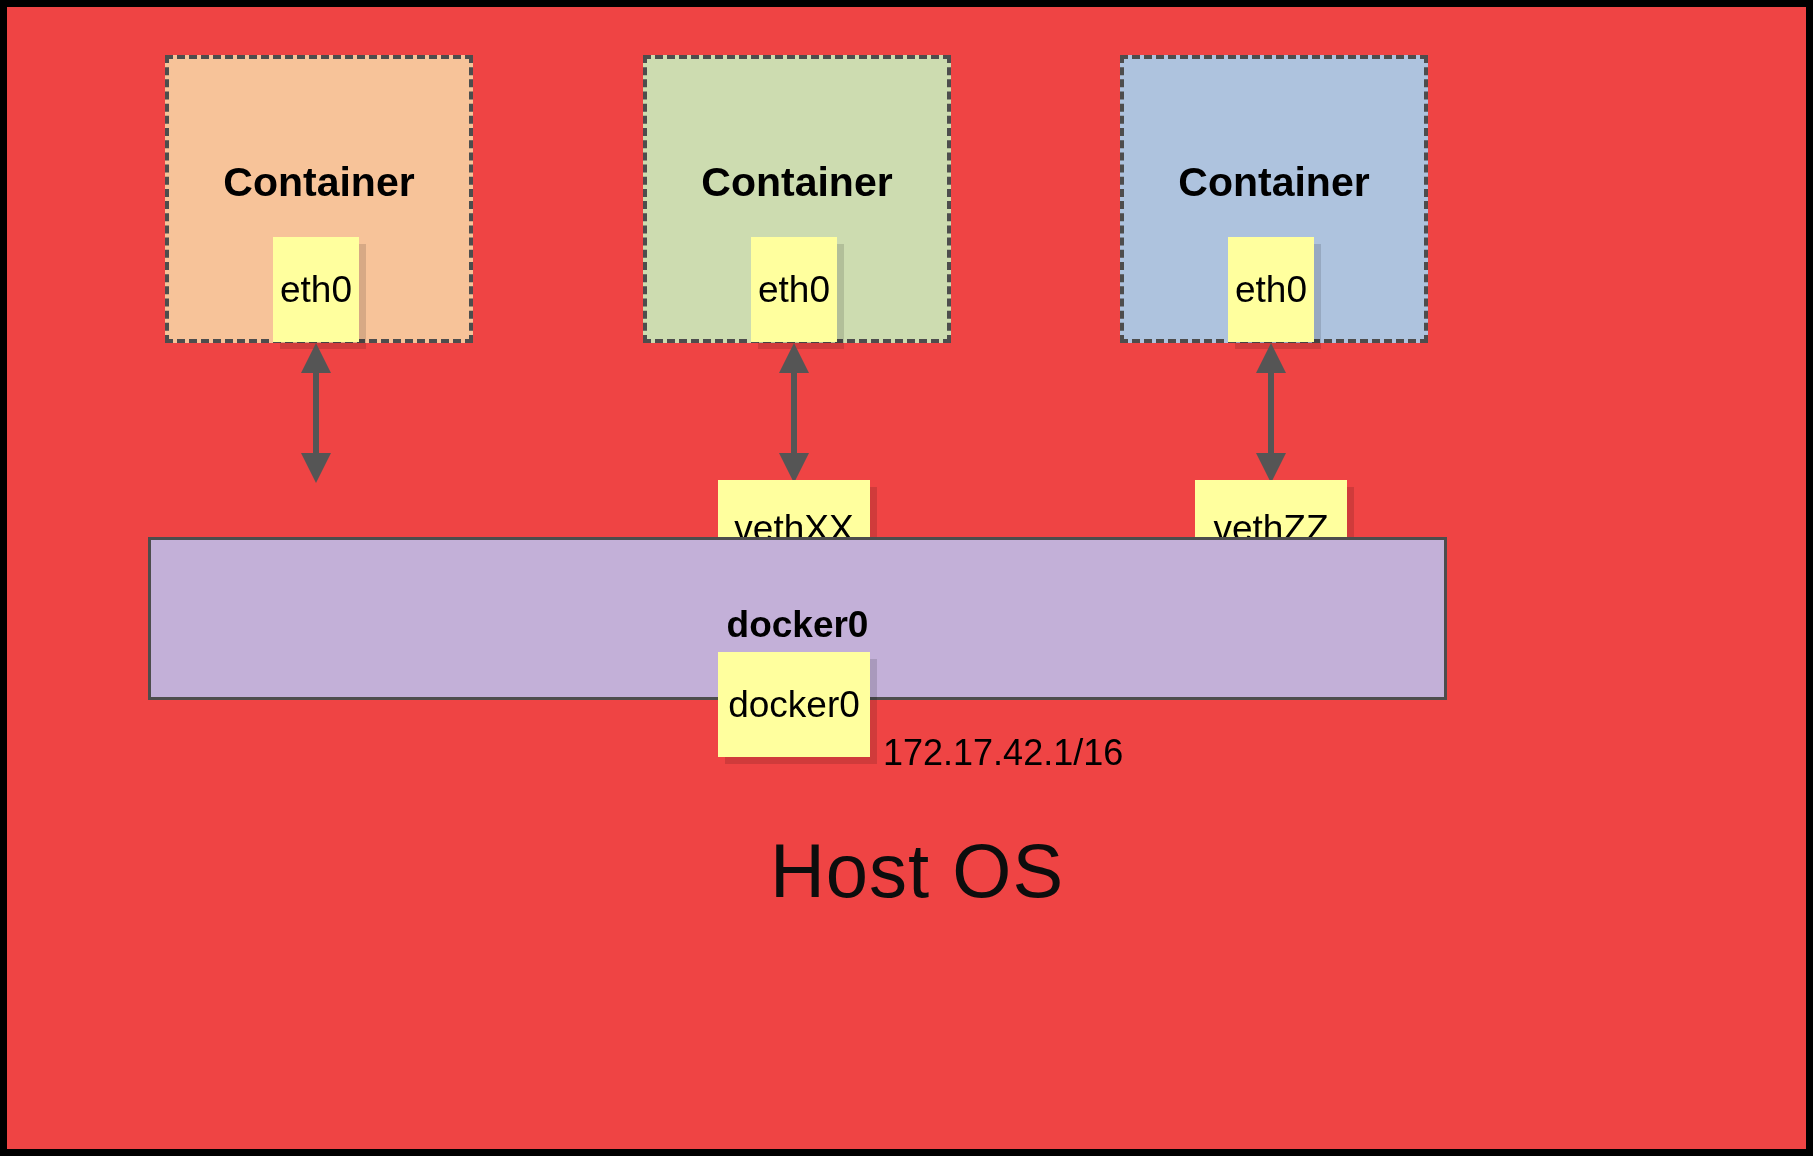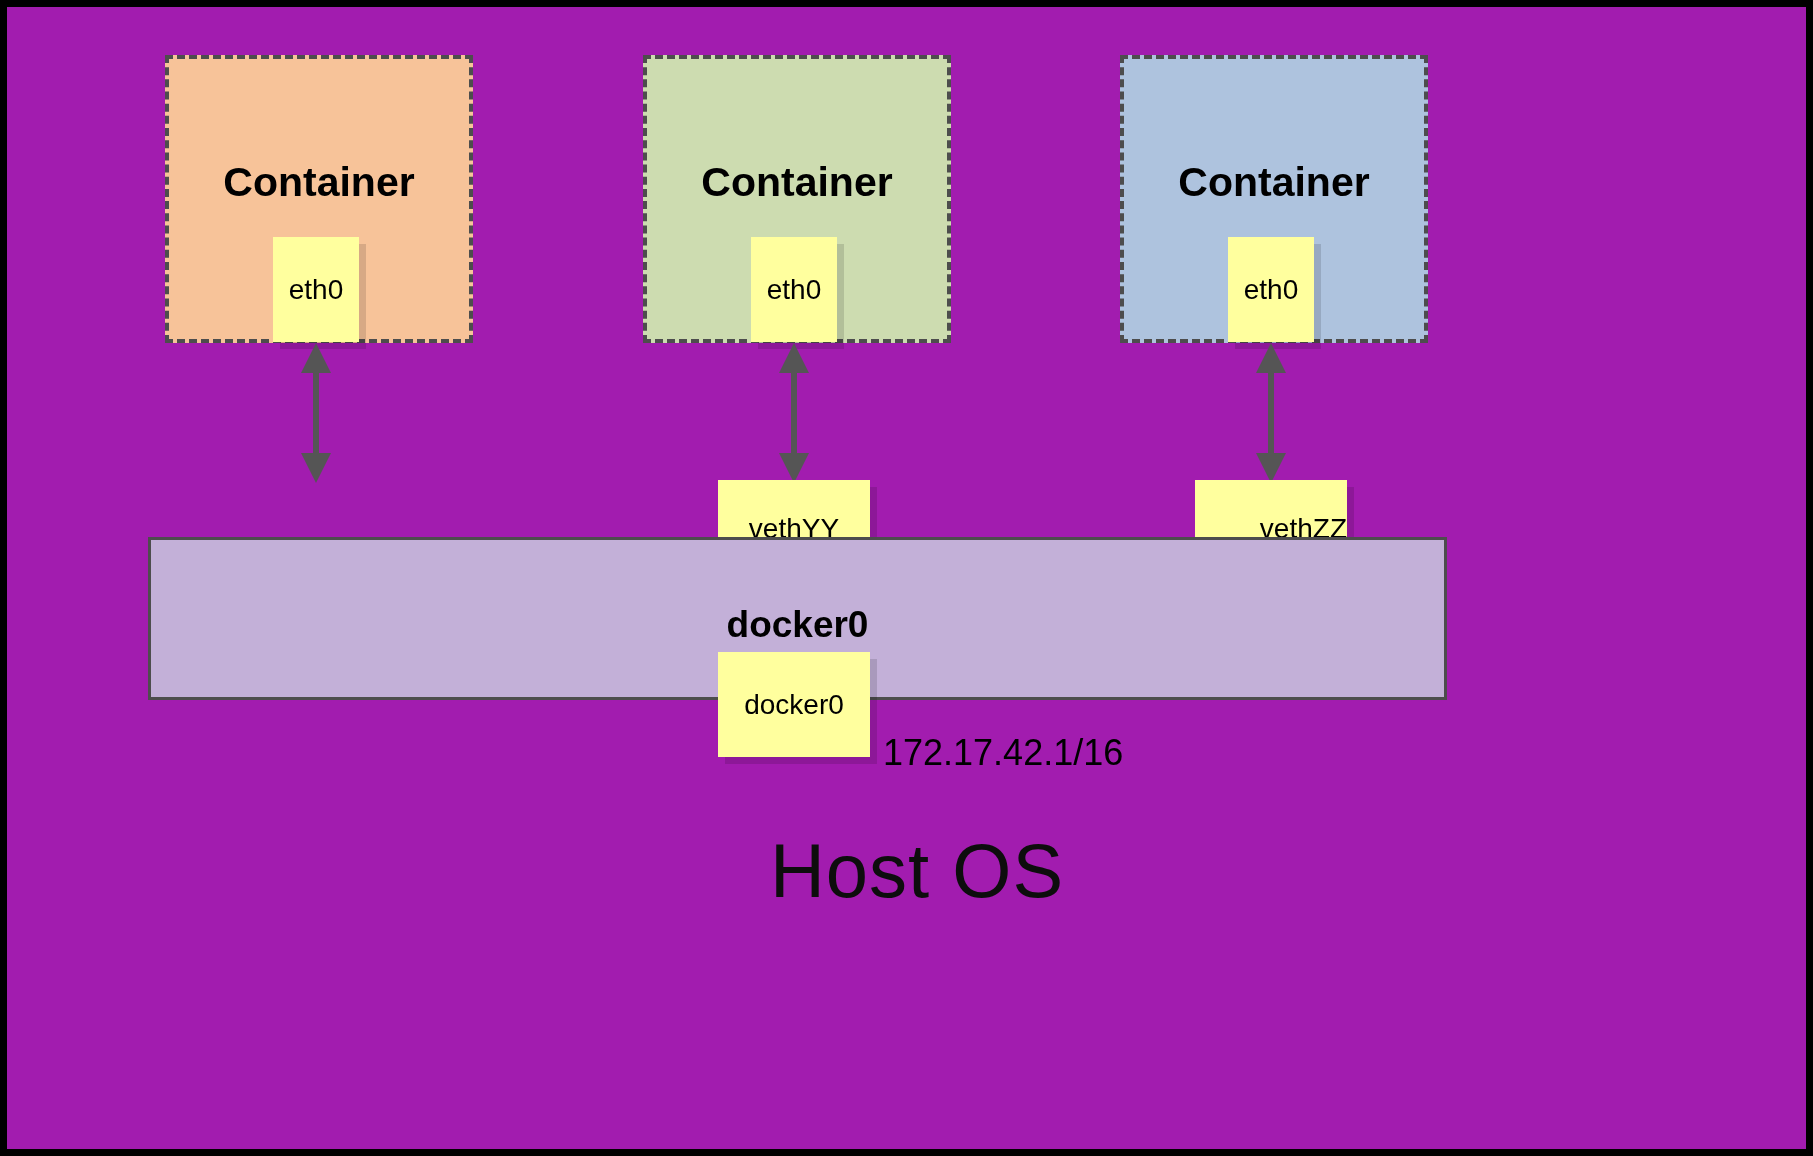--- a/index.html
+++ b/index.html
@@ -7,21 +7,21 @@
     padding: 0;
     background: #ffffff;
   }
   body {
     font-family: "Liberation Sans", sans-serif;
   }
   #canvas {
     position: relative;
     width: 1813px;
     height: 1156px;
-    background: #a21caf;
+    background: #ef4444;
     border: 7px solid #000000;
     box-sizing: border-box;
     overflow: hidden;
   }
 
   
   .container-box {
     position: absolute;
     border: 4px dashed #4d4d4d;
     box-sizing: border-box;
@@ -41,21 +41,21 @@
   .yellow-box {
     position: absolute;
     background: #ffff9e;
     box-sizing: border-box;
     box-shadow: 7px 7px 0 0 rgba(0,0,0,0.13);
     display: flex;
     align-items: center;
     justify-content: center;
   }
   .yellow-box span {
-    font-size: 28px;
+    font-size: 37px;
     color: #000000;
     white-space: nowrap;
   }
 
   
   #docker0-bar {
     position: absolute;
     background: #c3b0d8;
     border: 3px solid #4d4d4d;
     box-sizing: border-box;
@@ -120,37 +120,37 @@
     <span>eth0</span>
   </div>
 
   <svg class="arrow-svg" style="left:766px; top:336px;" width="42" height="140" viewBox="0 0 42 140">
     <line x1="21" y1="18" x2="21" y2="122" stroke="#555555" stroke-width="6"></line>
     <polygon points="21,0 36,30 6,30" fill="#555555"></polygon>
     <polygon points="21,140 36,110 6,110" fill="#555555"></polygon>
   </svg>
 
   <div class="yellow-box" style="left:711px; top:473px; width:152px; height:97px;">
-    <span>vethYY</span>
+    <span>vethXX</span>
   </div>
 
   <div class="container-box" style="left:1113px; top:48px; width:308px; height:288px; background:#aec3de;">
     <div class="container-title" style="top:100px;">Container</div>
   </div>
   <div class="yellow-box" style="left:1221px; top:230px; width:86px; height:105px;">
     <span>eth0</span>
   </div>
 
   <svg class="arrow-svg" style="left:1243px; top:336px;" width="42" height="140" viewBox="0 0 42 140">
     <line x1="21" y1="18" x2="21" y2="122" stroke="#555555" stroke-width="6"></line>
     <polygon points="21,0 36,30 6,30" fill="#555555"></polygon>
     <polygon points="21,140 36,110 6,110" fill="#555555"></polygon>
   </svg>
 
-  <div class="yellow-box" style="left:1188px; top:473px; width:152px; height:97px;justify-content:flex-end;">
+  <div class="yellow-box" style="left:1188px; top:473px; width:152px; height:97px;">
     <span>vethZZ</span>
   </div>
 
   <div id="docker0-bar" style="left:141px; top:530px; width:1299px; height:163px;">
     <div id="docker0-bar-label" style="top:64px;">docker0</div>
   </div>
 
   <div class="yellow-box" style="left:711px; top:645px; width:152px; height:105px;">
     <span>docker0</span>
   </div>

